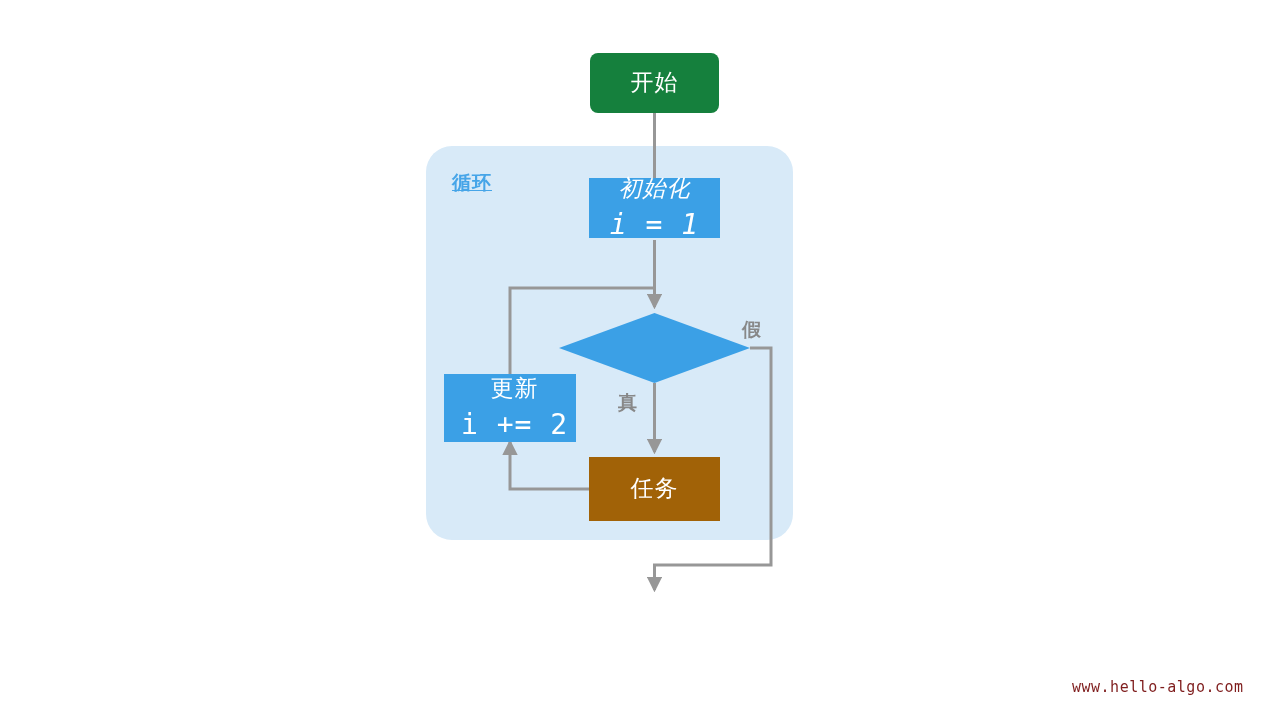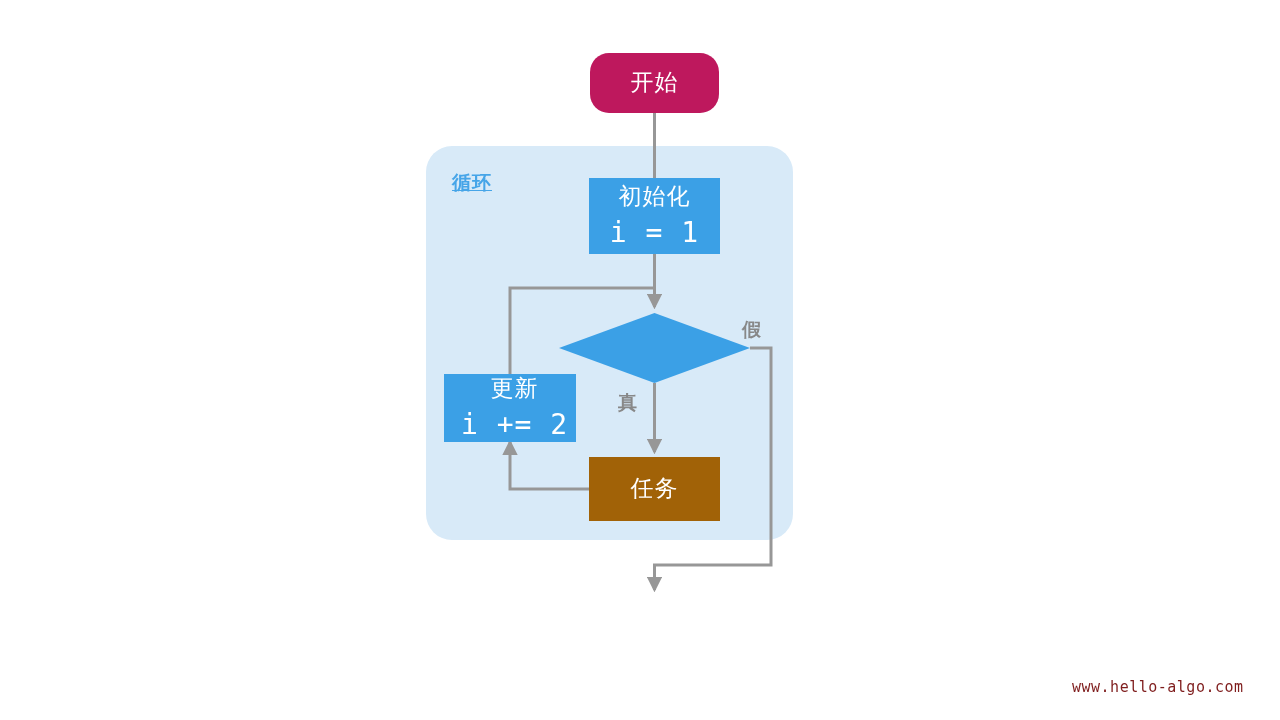--- a/index.html
+++ b/index.html
@@ -40,22 +40,22 @@
     letter-spacing: 1px;
   }
   .node .code {
     font-family: "DejaVu Sans Mono", "Liberation Mono", monospace;
     font-size: 28px;
     letter-spacing: 1px;
     margin-top: 5px;
     text-align: right;
   }
   .terminal {
-    background: #be185d;
-    border-radius: 19px;
+    background: #15803d;
+    border-radius: 8px;
   }
   .process {
     background: #3BA0E6;
   }
   .task {
     background: #a16207;
   }
   .decision-text {
     position: absolute;
     display: flex;
@@ -121,21 +121,21 @@
 
     <path d="M 750 348 L 771 348 L 771 565 L 654.5 565 L 654.5 590" stroke="#979797" stroke-width="3" fill="none" marker-end="url(#arrow)"></path>
   </svg>
 
   <div class="group-label" style="left:452px; top:170px;text-decoration:underline;">循环</div>
 
   <div class="node terminal" style="left:590px; top:53px; width:129px; height:60px;">
     <span class="cn">开始</span>
   </div>
 
-  <div class="node process" style="left:589px; top:178px; width:131px; height:76px;">
+  <div class="node process" style="left:589px; top:178px; width:131px; height:60px;font-style:italic;">
     <span class="cn">初始化</span>
     <span class="code">i = 1</span>
   </div>
 
 
   <div class="node process" style="left:444px; top:374px; width:132px; height:68px;padding-left:9px;">
     <span class="cn">更新</span>
     <span class="code">i += 2</span>
   </div>
 

